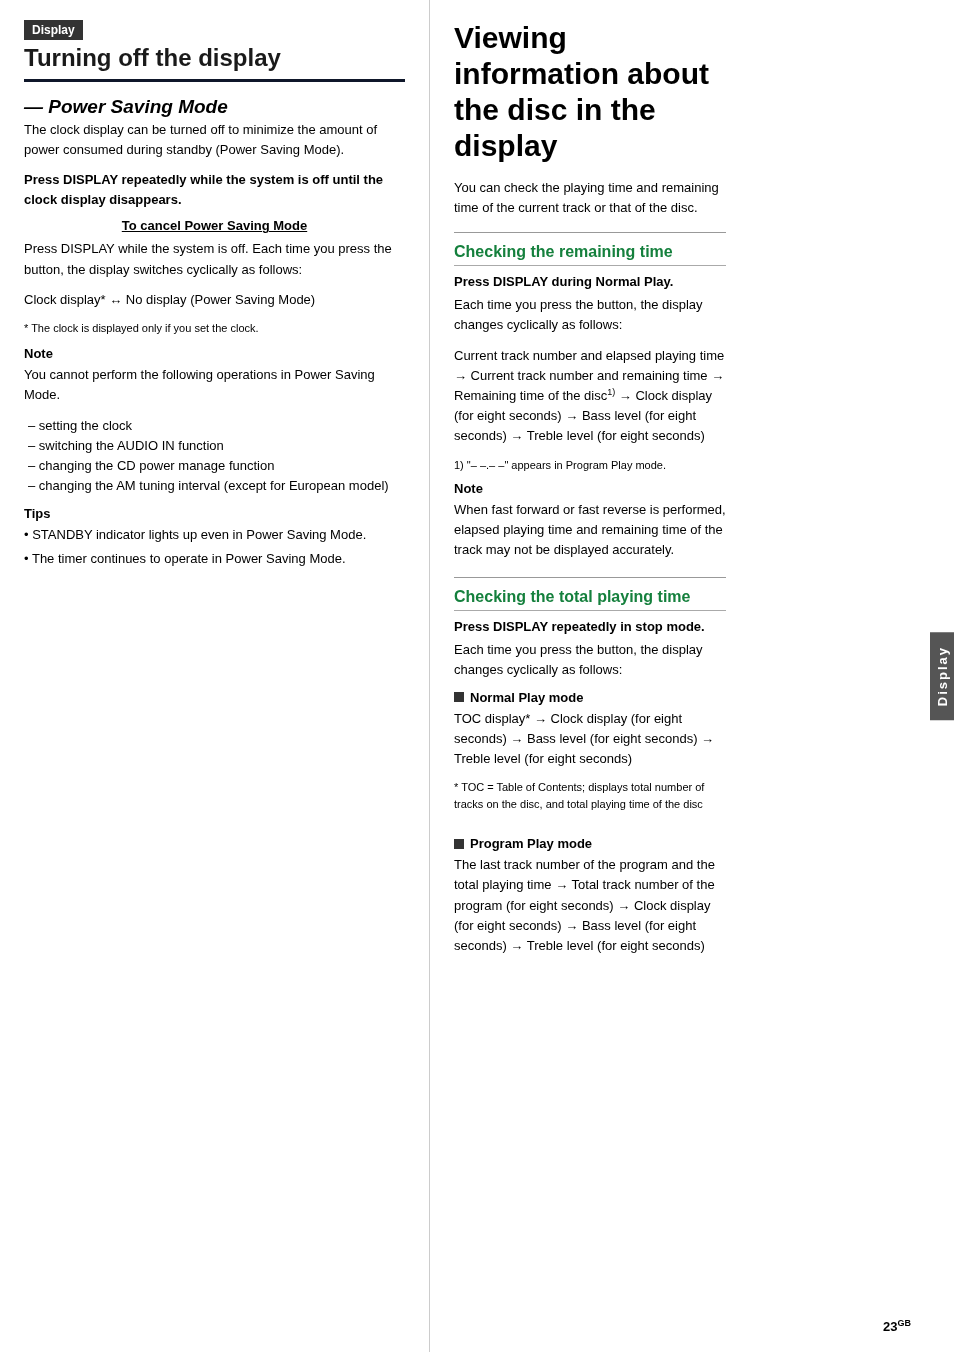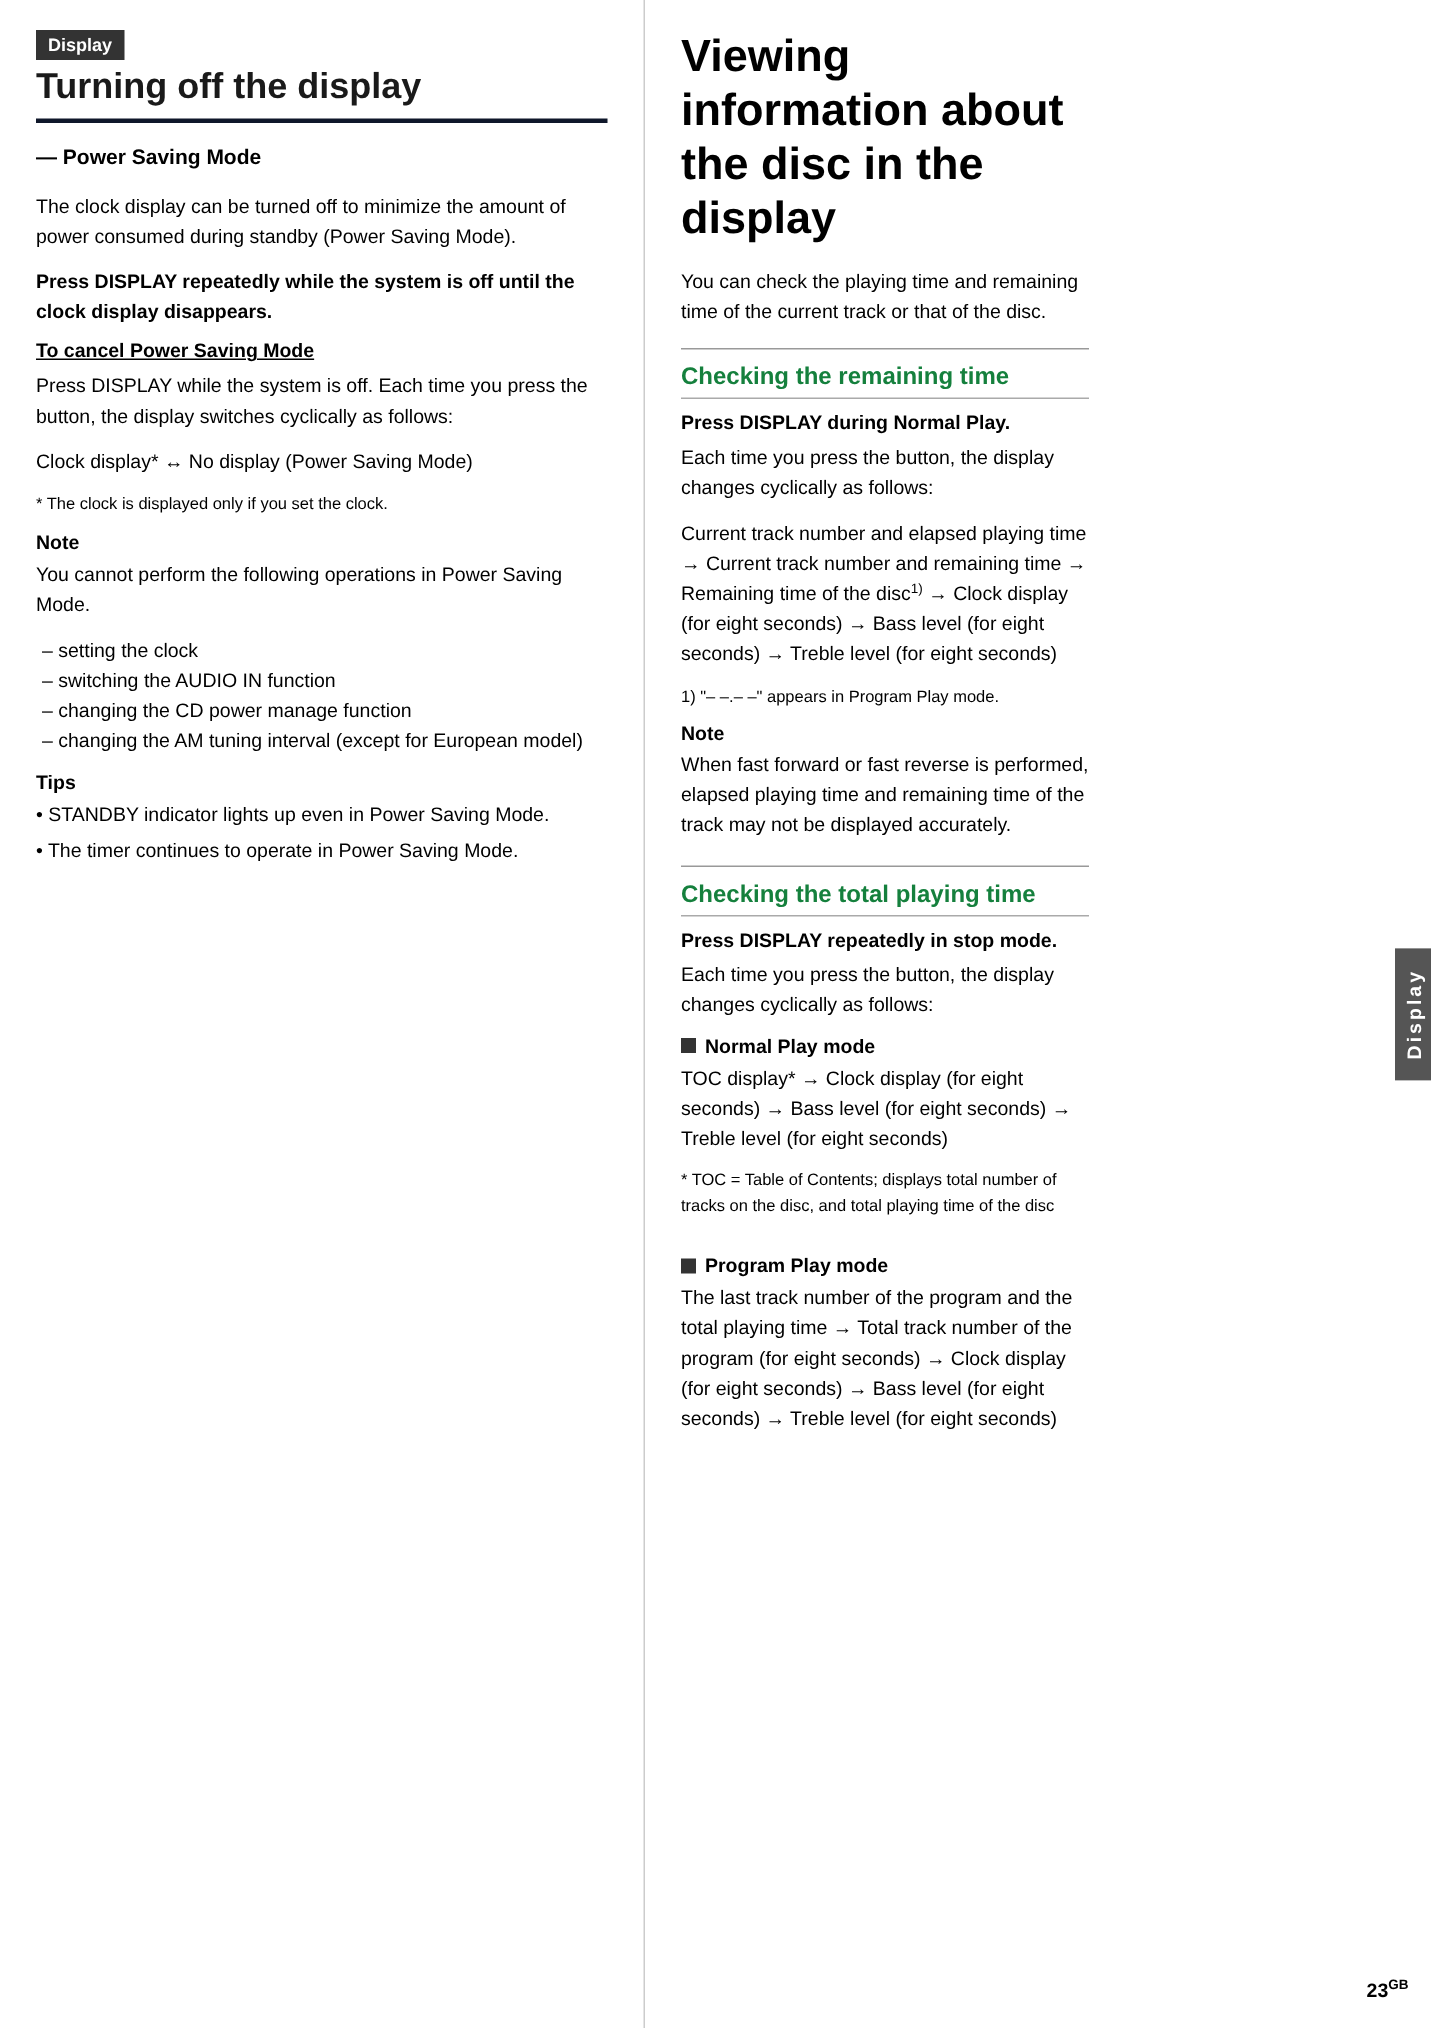--- a/index.html
+++ b/index.html
@@ -49,43 +49,45 @@
       font-size: 24px;
       font-weight: bold;
       color: #1a1a1a;
       line-height: 1.2;
       margin-bottom: 14px;
       border-bottom: 3px solid #0f172a;
       padding-bottom: 6px;
     }
 
     .subtitle {
-      font-size: 14px;
-      font-weight: bold;
-      margin-bottom: 16px;
+      font-size: 19px;
+      font-style: italic;
+      font-weight: bold;
+      margin-bottom: 2px;
     }
 
     .body-text {
       font-size: 13px;
       line-height: 1.55;
       margin-bottom: 10px;
     }
 
     .bold-heading {
       font-weight: bold;
       font-size: 13px;
       line-height: 1.55;
       margin-bottom: 8px;
     }
 
     .section-heading {
       font-size: 13px;
       font-weight: bold;
       text-decoration: underline;
       margin-bottom: 6px;
+      text-align: center;
     }
 
     .note-heading {
       font-weight: bold;
       font-size: 13px;
       margin-bottom: 4px;
     }
 
     .list-item {
       font-size: 13px;
@@ -167,21 +169,21 @@
 
     .small-note {
       font-size: 11px;
       line-height: 1.5;
       margin-top: 4px;
     }
 
     .page-number {
       position: absolute;
       bottom: 18px;
-      right: 15px;
+      right: 43px;
       font-size: 13px;
       font-weight: bold;
     }
 
     .page-number sup {
       font-size: 9px;
     }
 
     .superscript {
       font-size: 9px;

